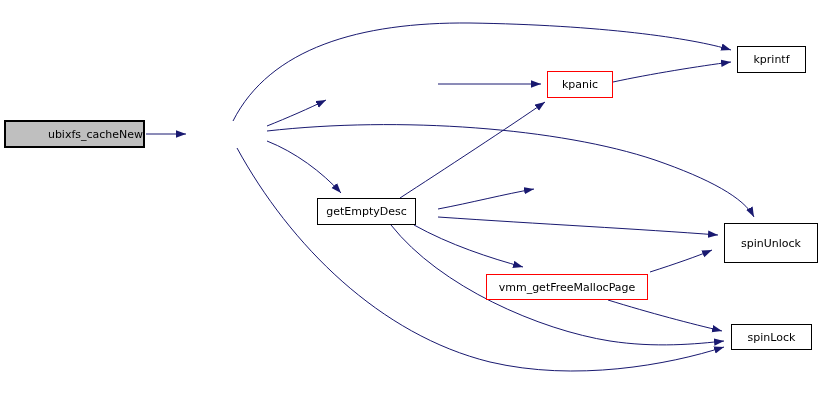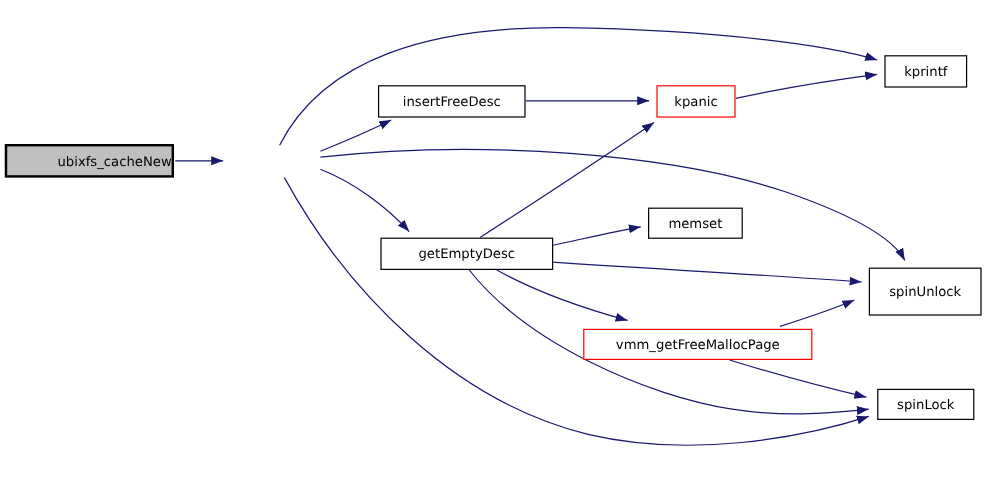--- a/index.html
+++ b/index.html
@@ -52,38 +52,32 @@
         <path d="M 414,225 C 450,245 490,258 523,267" class="edge" stroke="#191970" marker-end="url(#arrowhead)"></path>
         <path d="M 391,225 C 440,287 540,330 610,341 C 655,348 697,344 724,341" class="edge" stroke="#191970" marker-end="url(#arrowhead)"></path>
         <path d="M 650,272 C 675,264 698,256 712,250" class="edge" stroke="#191970" marker-end="url(#arrowhead)"></path>
         <path d="M 608,300 C 650,313 692,324 722,331" class="edge" stroke="#191970" marker-end="url(#arrowhead)"></path>
       </g>
   </svg>
   <div class="node-layer" id="nodes">
       <div class="node focus" style="left: 4px; top: 120px; width: 141px; height: 28px; padding-left: 42px;">
         <span>ubixfs_cacheNew</span>
       </div>
-      <div class="node" style="left: 315px; top: 71px; width: 123px; height: 27px;">
-        <span>insertFreeDesc</span>
-      </div>
       <div class="node truncated" style="left: 547px; top: 71px; width: 66px; height: 27px;">
         <span>kpanic</span>
       </div>
       <div class="node" style="left: 737px; top: 46px; width: 69px; height: 27px;">
         <span>kprintf</span>
       </div>
-      <div class="node" style="left: 317px; top: 198px; width: 144px; height: 27px;">
+      <div class="node" style="left: 317px; top: 198px; width: 99px; height: 27px;">
         <span>getEmptyDesc</span>
-      </div>
-      <div class="node" style="left: 540px; top: 173px; width: 79px; height: 26px;">
-        <span>memset</span>
       </div>
       <div class="node" style="left: 724px; top: 223px; width: 94px; height: 40px;">
         <span>spinUnlock</span>
       </div>
-      <div class="node truncated" style="left: 486px; top: 274px; width: 191px; height: 26px;">
+      <div class="node truncated" style="left: 486px; top: 274px; width: 162px; height: 26px;">
         <span>vmm_getFreeMallocPage</span>
       </div>
       <div class="node" style="left: 731px; top: 324px; width: 81px; height: 26px;">
         <span>spinLock</span>
       </div>
     </div>
 </div>
 
 </body></html>

